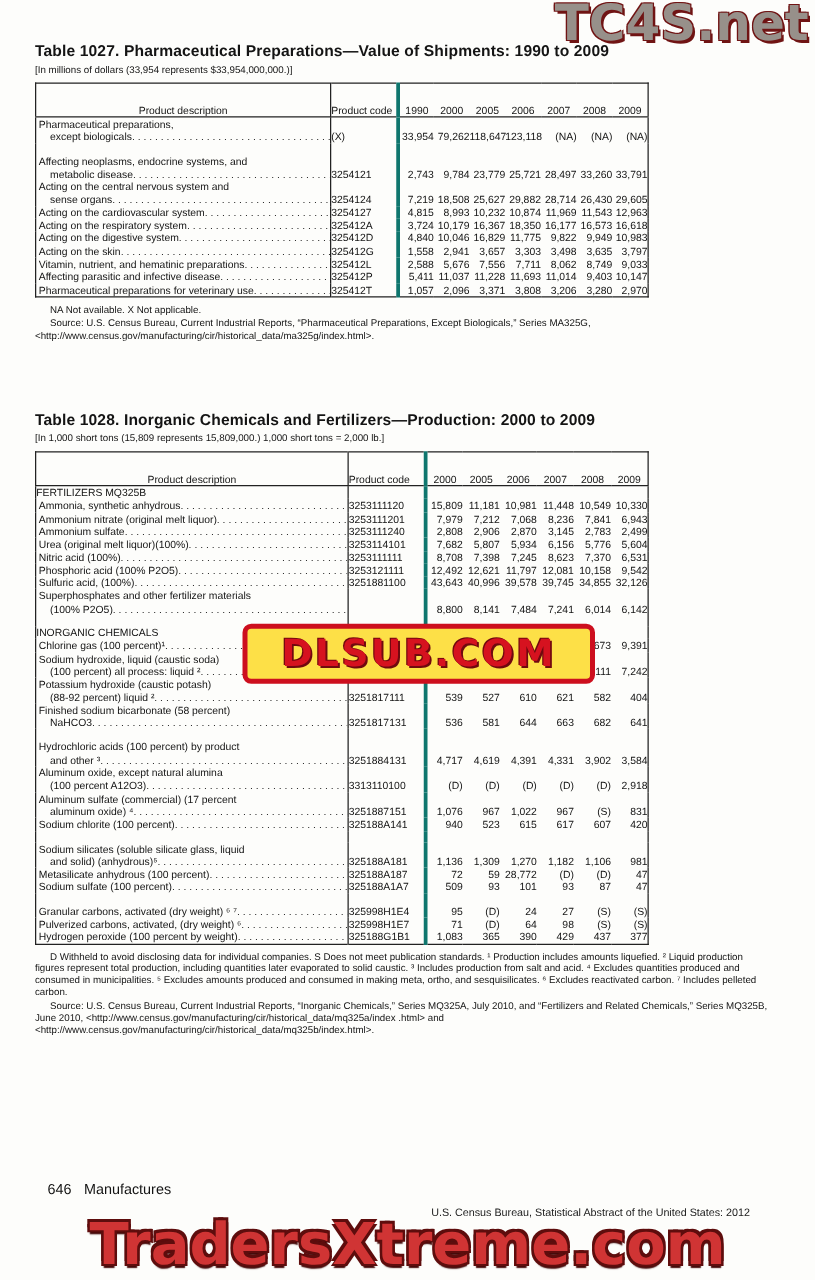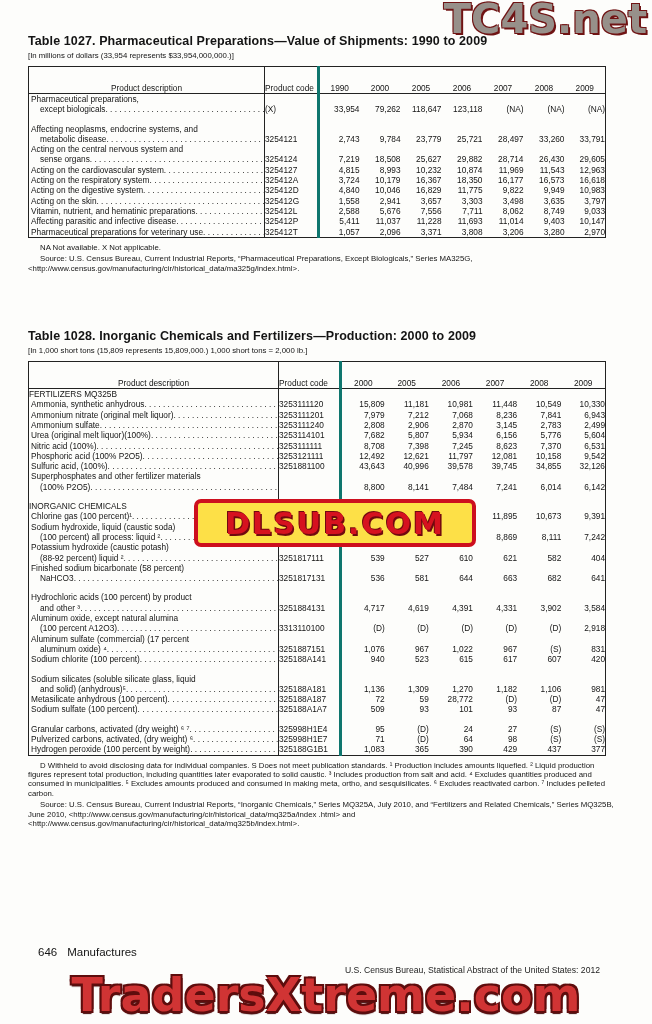--- a/index.html
+++ b/index.html
@@ -10,21 +10,21 @@
     background: #fdfdfb;
     font-family: "Liberation Sans", sans-serif;
     color: #141414;
     overflow: hidden;
     padding: 34px 36px 0 28px;
   }
   .tbl-title { font-size: 12.5px; font-weight: bold; margin-bottom: 3px; letter-spacing: 0.1px; }
   .unit-note { font-size: 7.8px; margin-bottom: 6px; }
   table.data {
     border-collapse: collapse; table-layout: fixed;
-    width: 578px; border: 1px solid #222;
+    width: 491px; border: 1px solid #222;
     font-size: 8.3px; line-height: 10.3px;
   }
   table.data th, table.data td { padding: 0; vertical-align: bottom; font-weight: normal; }
   thead th {
     vertical-align: middle; text-align: center;
     border-bottom: 1px solid #222; height: 27px; line-height: 9.5px;
   }
   .t1027 .col-desc { width: 236px; } .t1027 .col-code { width: 54px; }
   .t1028 .col-desc { width: 250px; } .t1028 .col-code { width: 62px; }
   .c-desc { border-right: 1px solid #222; overflow: hidden; }

